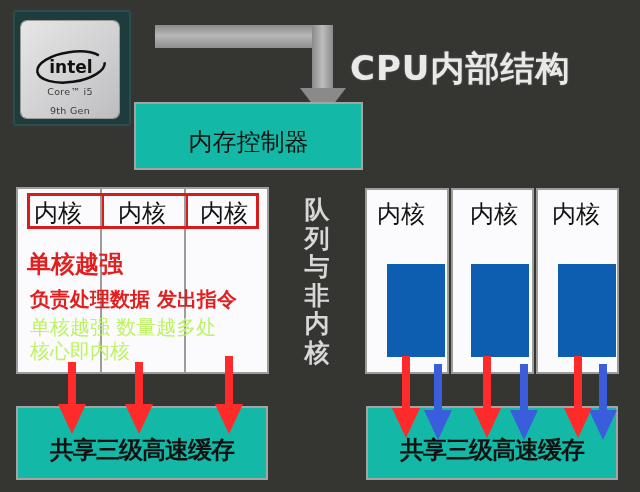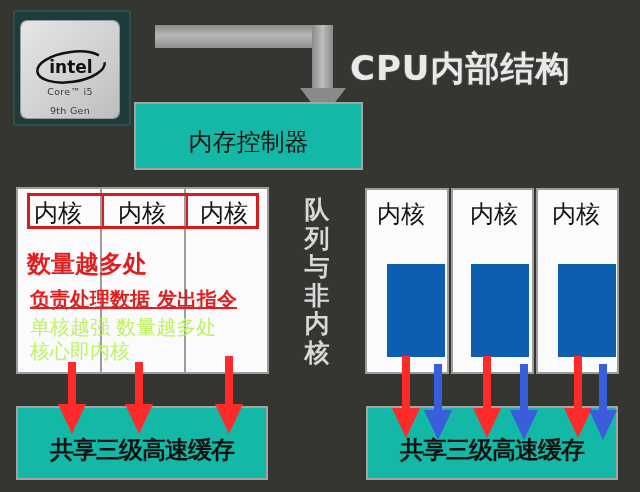--- a/index.html
+++ b/index.html
@@ -122,22 +122,22 @@
 <div class="abs col" style="left:184px;top:187px;width:85px;height:187px;"></div>
 
 <div class="abs red-frame">
   <div class="div" style="left:72px;"></div>
   <div class="div" style="left:156px;"></div>
 </div>
 <div class="core-label" style="left:34px;top:197px;">内核</div>
 <div class="core-label" style="left:118px;top:197px;">内核</div>
 <div class="core-label" style="left:200px;top:197px;">内核</div>
 
-<div class="abs txt-red" style="left:27px;top:248px;font-size:24px;">数量越多处</div>
-<div class="abs txt-red" style="left:30px;top:286px;font-size:20px;text-decoration:underline;">负责处理数据 发出指令</div>
+<div class="abs txt-red" style="left:27px;top:248px;font-size:24px;">单核越强</div>
+<div class="abs txt-red" style="left:30px;top:286px;font-size:20px;">负责处理数据 发出指令</div>
 <div class="abs txt-black" style="left:30px;top:314px;font-size:20px;">单核越强 数量越多处</div>
 <div class="abs txt-black" style="left:30px;top:338px;font-size:20px;">核心即内核</div>
 
 <div class="abs box" style="left:16px;top:406px;width:252px;height:74px;">
   <div class="cache-label">共享三级高速缓存</div>
 </div>
 
 <div class="abs arrow-red" style="left:58px;top:362px;width:28px;height:104px;">
   <div class="shaft" style="left:10px;top:0;width:8px;height:46px;"></div>
   <div class="head" style="left:0;top:42px;"></div>

